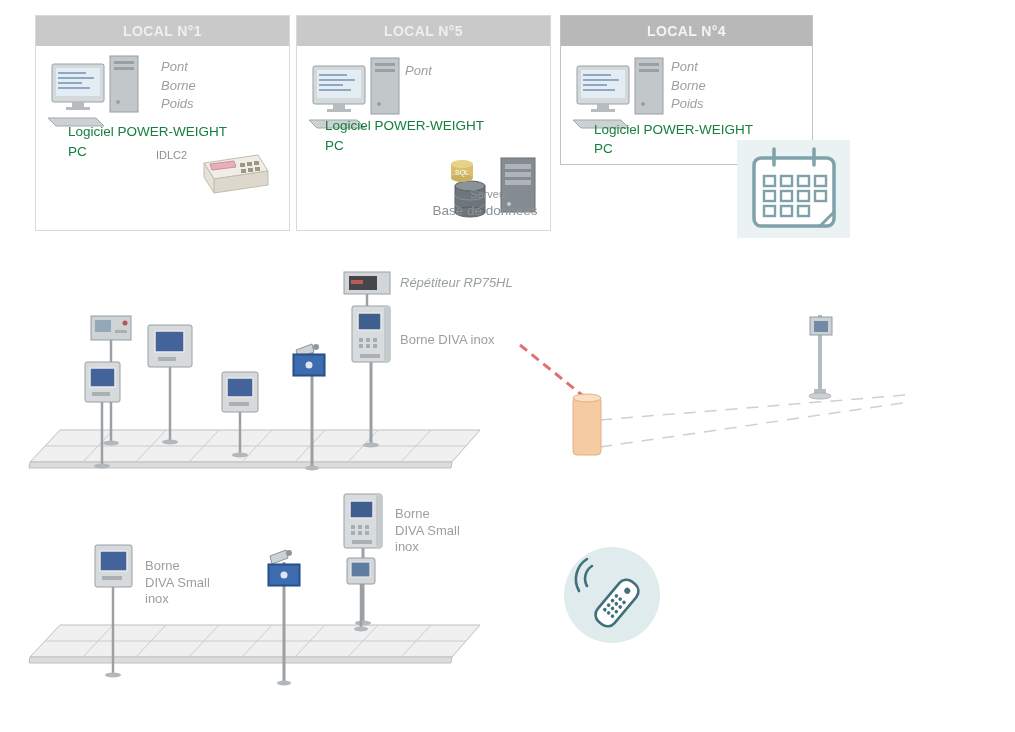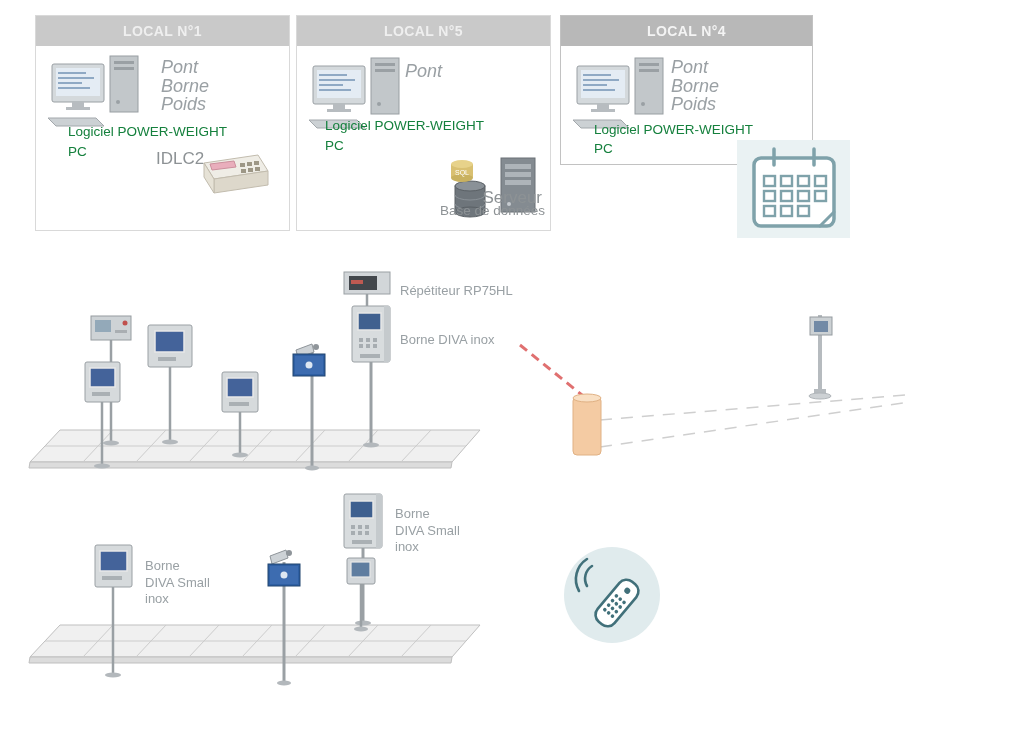--- a/index.html
+++ b/index.html
@@ -10,25 +10,25 @@
   .panel { position:absolute; background:#ffffff; border:1px solid #d9d9d9; }
   .panel-header {
     height:30px; display:flex; align-items:center; justify-content:center;
     background:#c9c9c9; color:#efefef; font-weight:bold; font-size:14px; letter-spacing:.4px;
   }
   .panel-header.dark { background:#b8b8b8; color:#f4f4f4; }
   .panel-body { position:relative; width:100%; height:calc(100% - 30px); }
 
   .abs { position:absolute; }
   .txt { position:absolute; color:#7e8387; font-size:13.5px; line-height:19px; }
-  .tags { color:#9aa0a4; font-style:italic; font-size:18px; line-height:18.5px; }
+  .tags { color:#9aa0a4; font-style:italic; font-size:13px; line-height:18.5px; }
   .soft { color:#15803d; }
-  .small-lbl { color:#8d9295; font-size:17px; }
+  .small-lbl { color:#8d9295; font-size:11px; }
   .scene-lbl { position:absolute; color:#99a0a4; font-size:13px; line-height:16.5px; }
-  .right-align { text-align:right; }
+  .right-align { text-align:center; }
 
   svg.scene { position:absolute; }
   .cal-bg { position:absolute; background:#eaf2f3; display:flex; align-items:center; justify-content:center; }
 </style>
 </head>
 <body>
 
 <div class="canvas">
 
   <div class="panel" style="left:35px;top:15px;width:255px;height:216px;">
@@ -240,21 +240,21 @@
         <rect x="331" y="76" width="4" height="4"></rect>
           <rect x="338" y="76" width="4" height="4"></rect>
           <rect x="345" y="76" width="4" height="4"></rect>
         <rect x="331" y="82" width="4" height="4"></rect>
           <rect x="338" y="82" width="4" height="4"></rect>
           <rect x="345" y="82" width="4" height="4"></rect>
       </g>
       <rect x="332" y="92" width="20" height="4" fill="#aab0b4"></rect>
     </g>
   </svg>
-  <div class="scene-lbl" style="left:400px;top:283px;">Répétiteur RP75HL</div>
+  <div class="scene-lbl" style="left:400px;top:275px;font-style:italic;">Répétiteur RP75HL</div>
   <div class="scene-lbl" style="left:400px;top:332px;">Borne DIVA inox</div>
 
   <svg class="scene" style="left:506px;top:293px;" width="412" height="172" viewBox="0 0 412 172">
     <line x1="14" y1="52" x2="81" y2="106" stroke="#e07070" stroke-width="3" stroke-dasharray="9 6"></line>
     <g>
       <line x1="94" y1="127" x2="399" y2="102" stroke="#cfcfcf" stroke-width="1.5" stroke-dasharray="12 9"></line>
       <line x1="94" y1="154" x2="397" y2="110" stroke="#cfcfcf" stroke-width="1.5" stroke-dasharray="12 9"></line>
     </g>
     <g>
       <rect x="67" y="104" width="28" height="58" rx="4" fill="#f4cba3" stroke="#e0b184"></rect>

